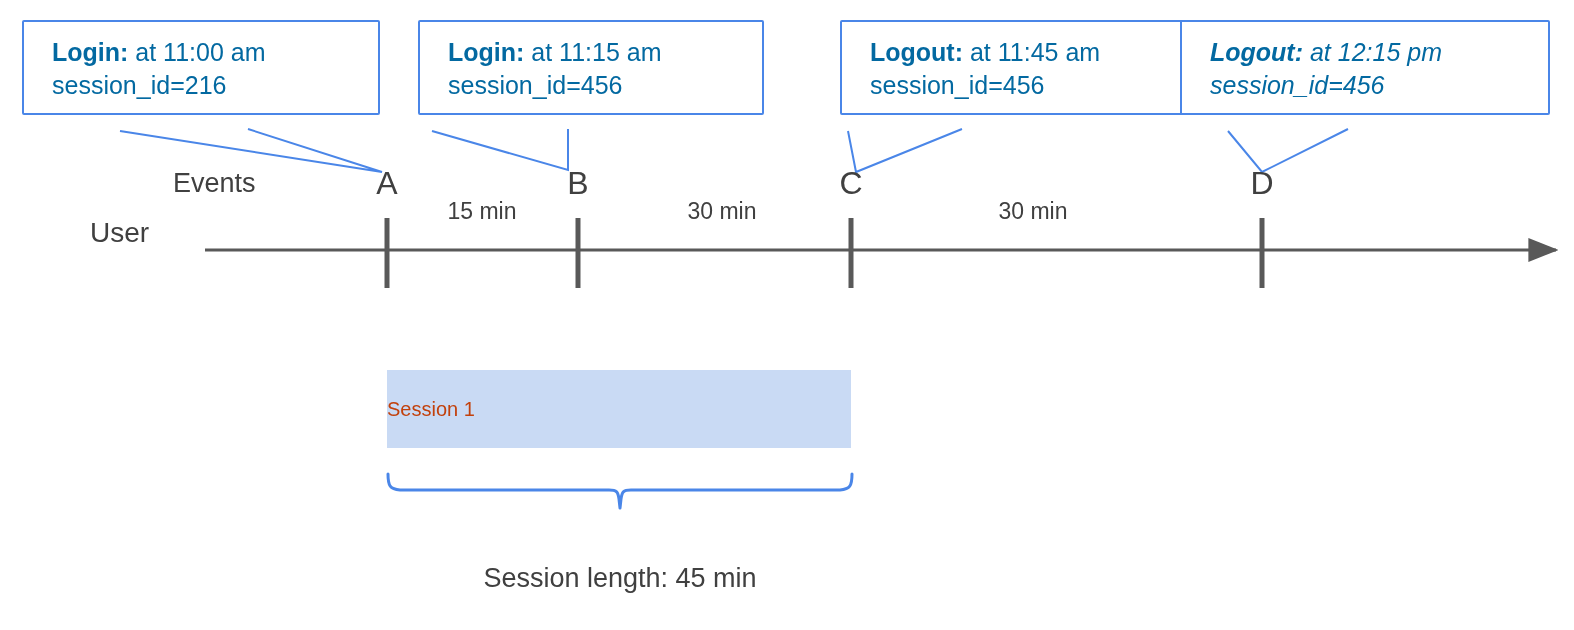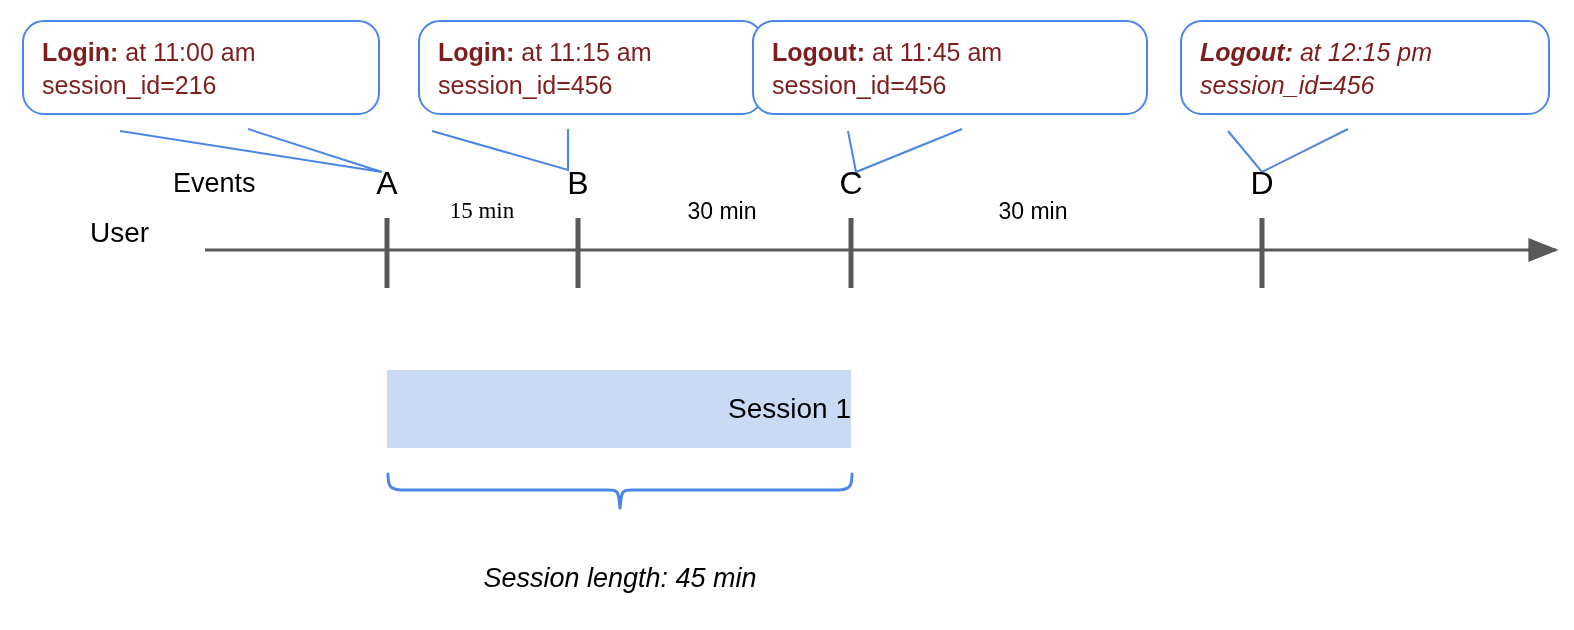--- a/index.html
+++ b/index.html
@@ -21,73 +21,73 @@
     left: 0;
     width: 1574px;
     height: 630px;
     overflow: visible;
   }
   
   .callout {
     position: absolute;
     box-sizing: border-box;
     border: 2px solid #4a86e8;
-    border-radius: 22px;
+    border-radius: 2px;
     background: #ffffff;
-    padding: 14px 16px 12px 18px;
+    padding: 14px 16px 12px 28px;
     font-size: 25px;
     line-height: 1.30;
-    color: #7f1d1d;
+    color: #0369a1;
     white-space: nowrap;
     z-index: 3;
   }
   .callout .ln { display: block; }
   .callout b { font-weight: bold; }
 
   
   .lbl {
     position: absolute;
-    color: #000000;
+    color: #404040;
     white-space: nowrap;
     z-index: 2;
   }
   .lbl-user   { font-size: 28px; }
   .lbl-events { font-size: 27px; }
   .lbl-marker { font-size: 32px; }
   .lbl-interval { font-size: 23px; }
-  .lbl-caption  { font-size: 27px; font-style: italic; }
+  .lbl-caption  { font-size: 27px; }
 
   
   .session-bar {
     position: absolute;
     background: #c9daf4;
     display: flex;
     align-items: center;
-    justify-content: flex-end;
-    font-size: 28px;
-    color: #000000;
+    justify-content: flex-start;
+    font-size: 20px;
+    color: #c2410c;
     z-index: 2;
   }
 </style>
 </head>
 <body>
 
 <div id="canvas">
 
   <div class="callout" style="left:22px; top:20px; width:358px;">
     <span class="ln"><b>Login:</b> <span>at 11:00 am</span></span>
     <span class="ln">session_id=216</span>
   </div>
 
   <div class="callout" style="left:418px; top:20px; width:346px;">
     <span class="ln"><b>Login:</b> <span>at 11:15 am</span></span>
     <span class="ln">session_id=456</span>
   </div>
 
-  <div class="callout" style="left:752px; top:20px; width:396px;">
+  <div class="callout" style="left:840px; top:20px; width:396px;">
     <span class="ln"><b>Logout:</b> <span>at 11:45 am</span></span>
     <span class="ln">session_id=456</span>
   </div>
 
   <div class="callout" style="left:1180px; top:20px; width:370px;font-style:italic;">
     <span class="ln"><b>Logout:</b> <span>at 12:15 pm</span></span>
     <span class="ln">session_id=456</span>
   </div>
 
   <svg class="layer" viewBox="0 0 1574 630" xmlns="http://www.w3.org/2000/svg">
@@ -125,21 +125,21 @@
 
   <div class="lbl lbl-user" style="left:90px; top:233px; transform:translateY(-50%);">User</div>
 
   <div class="lbl lbl-events" style="left:173px; top:168px;">Events</div>
 
   <div class="lbl lbl-marker" style="left:387px; top:165px; transform:translateX(-50%);">A</div>
   <div class="lbl lbl-marker" style="left:578px; top:165px; transform:translateX(-50%);">B</div>
   <div class="lbl lbl-marker" style="left:851px; top:165px; transform:translateX(-50%);">C</div>
   <div class="lbl lbl-marker" style="left:1262px; top:165px; transform:translateX(-50%);">D</div>
 
-  <div class="lbl lbl-interval" style="left:482px; top:198px; transform:translateX(-50%);font-family:Liberation Serif, serif;">15 min</div>
+  <div class="lbl lbl-interval" style="left:482px; top:198px; transform:translateX(-50%);">15 min</div>
   <div class="lbl lbl-interval" style="left:722px; top:198px; transform:translateX(-50%);">30 min</div>
   <div class="lbl lbl-interval" style="left:1033px; top:198px; transform:translateX(-50%);">30 min</div>
 
   <div class="session-bar" style="left:387px; top:370px; width:464px; height:78px;">
     <span>Session 1</span>
   </div>
 
   <div class="lbl lbl-caption" style="left:620px; top:578px; transform:translate(-50%,-50%);">Session length: 45 min</div>
 
 </div>

